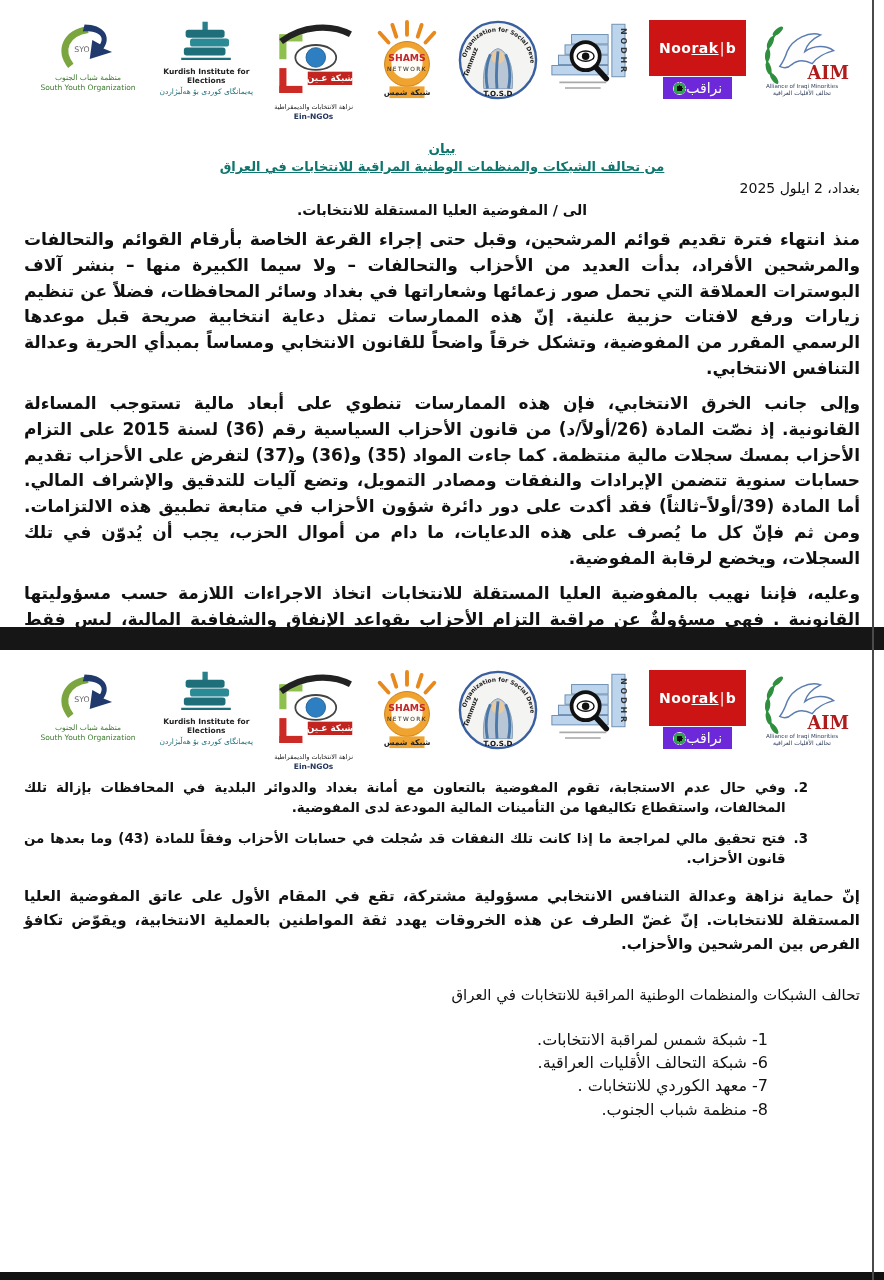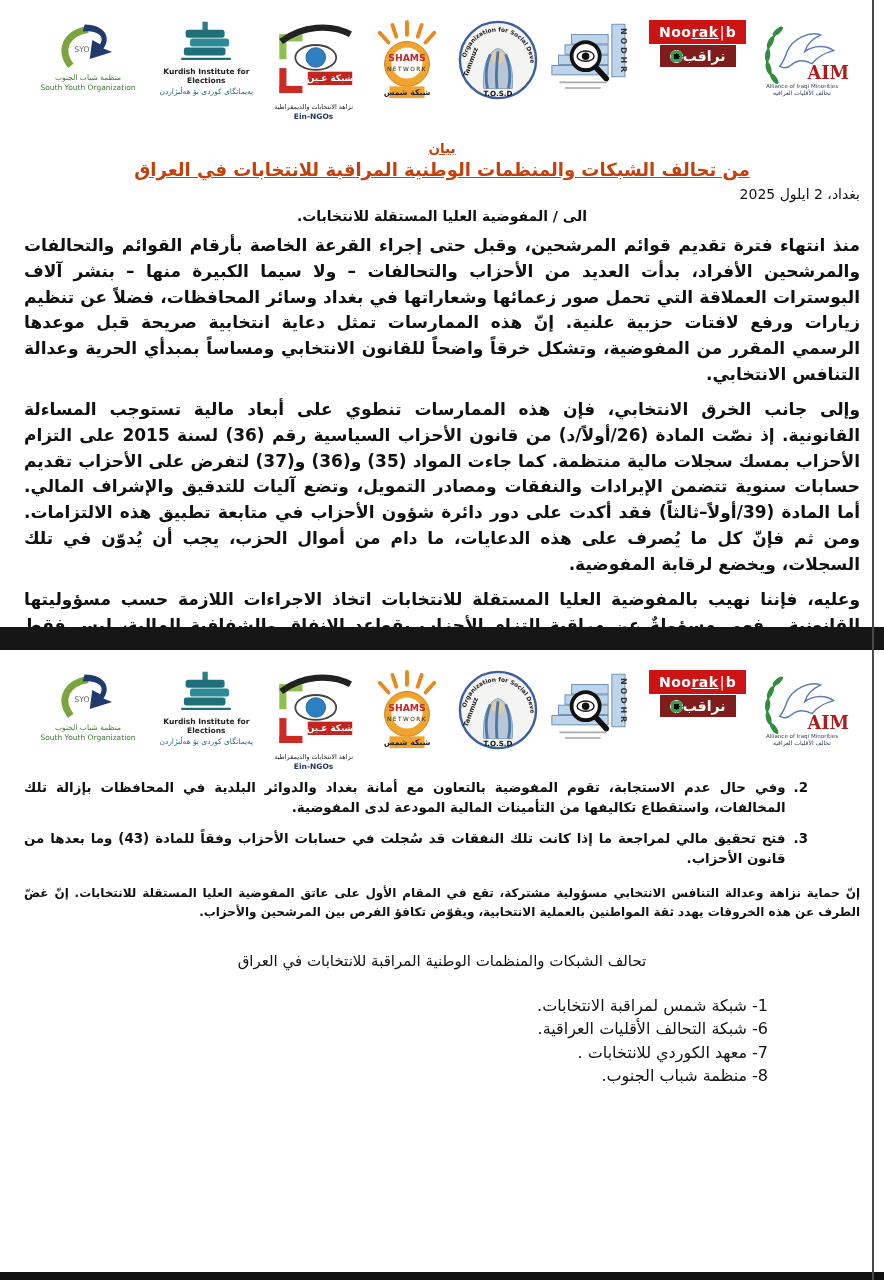--- a/index.html
+++ b/index.html
@@ -25,46 +25,46 @@
   .logo-syo { width:112px; }
   .logo-kie { width:112px; }
   .logo-ein { width:90px; }
   .logo-shams { width:84px; }
   .logo-tammuz { width:86px; }
   .logo-nodhr { width:96px; }
   .logo-nrk { width:96px; }
   .logo-aim { width:100px; }
 
   .nrk-top { background:#cc1414; color:#fff; font-weight:bold; font-size:14px;
-    padding:4px 10px; letter-spacing:.5px; }
+    padding:20px 10px; letter-spacing:.5px; }
   .nrk-top .u { text-decoration:underline; }
   .nrk-top .bar { color:#fff; font-weight:normal; padding:0 1px; }
-  .nrk-bot { background:#7f1d1d; color:#fff; font-weight:bold; font-size:14px;
+  .nrk-bot { background:#6d28d9; color:#fff; font-weight:normal; font-size:14px;
     padding:3px 10px; display:flex; align-items:center; gap:0; direction:rtl; }
   .nrk-eye { display:inline-block; width:13px; height:13px; border-radius:50%;
     background:radial-gradient(circle at 50% 50%, #0b0b0b 0 3px, #2ea44f 3px 6px, #e8f5e9 6px); }
 
   
-  .title-block { text-align:center; margin-top:22px; color:#c2410c; font-weight:bold; }
+  .title-block { text-align:center; margin-top:22px; color:#0f766e; font-weight:bold; }
   .title-line1 { font-size:13.5px; text-decoration:underline; }
-  .title-line2 { font-size:18px; text-decoration:underline; margin-top:3px; }
+  .title-line2 { font-size:13px; text-decoration:underline; margin-top:3px; }
   .dateline { direction:rtl; text-align:right; font-size:14px; margin-top:6px; font-weight:normal; }
   .addressee { direction:rtl; text-align:center; font-size:14px; font-weight:bold; margin-top:6px; }
   .para { direction:rtl; text-align:justify; font-size:17px; font-weight:bold;
     line-height:1.52; margin-top:9px; }
   .call-line { direction:rtl; text-align:left; font-size:13.4px; font-weight:bold; margin-top:21px; }
   .demand { display:flex; direction:rtl; font-size:13.4px; font-weight:bold; line-height:1.52; margin-top:10px; }
   .demand .dnum { white-space:nowrap; margin-left:8px; }
   .demand .dtxt { text-align:justify; }
   .demand-1 { margin-right:96px; margin-top:14px; }
   .demand-1 .dtxt { text-align:right; }
   .demand-2, .demand-3 { margin-right:52px; }
-  .closing { direction:rtl; text-align:justify; font-size:12px; font-weight:bold;
+  .closing { direction:rtl; text-align:justify; font-size:15px; font-weight:bold;
     line-height:1.6; margin-top:14px; }
-  .signature { direction:rtl; text-align:center; font-size:15px; font-weight:500; margin-top:30px; }
+  .signature { direction:rtl; font-size:15px; font-weight:500; margin-top:30px; }
   .members { direction:rtl; padding-right:92px; margin-top:24px; font-size:16px;
     line-height:1.46; font-weight:500; list-style:none; }
   .members li .mnum { margin-left:5px; }
 </style>
 </head>
 <body>
 
 <div class="sheet">
   <div class="edge-line"></div>
 

